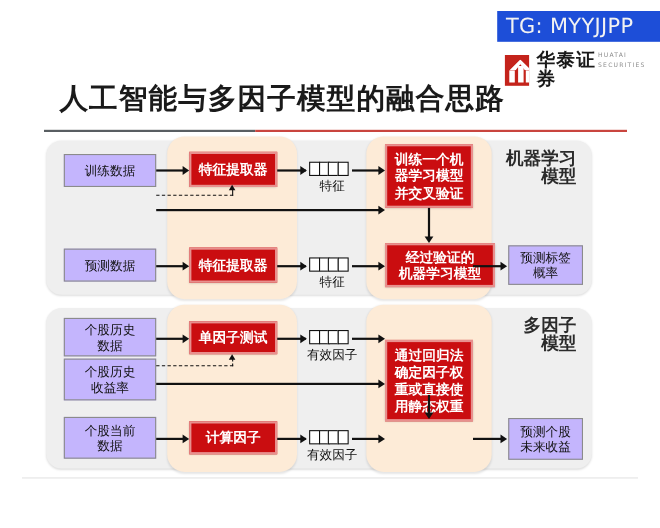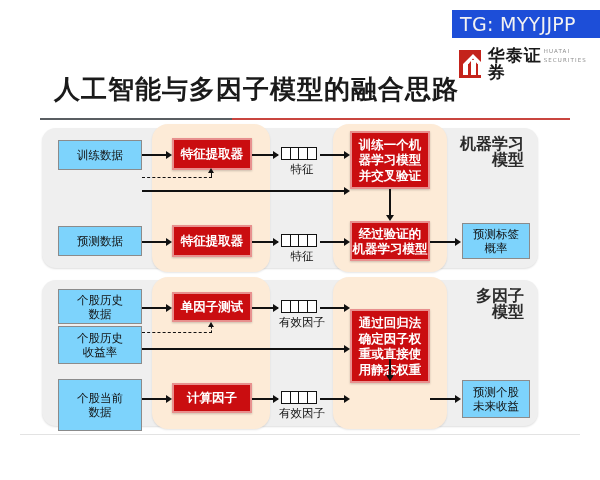--- a/index.html
+++ b/index.html
@@ -65,21 +65,21 @@
     position: absolute; background: #fdebd7; border-radius: 16px;
     box-shadow: 0 1px 2px rgba(0,0,0,.10);
   }
   .col.c-left  { left: 152px; width: 118px; }
   .col.c-right { left: 333px; width: 114px; }
   .col.top { top: 2px;   height: 148px; }
   .col.bot { top: 155px; height: 152px; }
 
   
   .wbox {
-    position: absolute; background: #7dd3fc;
+    position: absolute; background: #c4b5fd;
     border: 1.4px solid #8b8b8b;
     font-size: 11.5px; color: #111;
     display: flex; align-items: center; justify-content: center;
     text-align: center; line-height: 14px; white-space: pre-line;
   }
   
   .rbox {
     position: absolute; background: #ca0d10;
     border: 2px solid #e8908e;
     color: #ffffff; font-weight: bold;
@@ -205,21 +205,21 @@
     <div class="cells" style="left:281px; top:112px;">
       <span class="cell"></span>
         <span class="cell"></span>
         <span class="cell"></span>
         <span class="cell"></span>
     </div>
     <div class="cells-label" style="left:281px; top:127px; width:42px;">特征</div>
 
     <div class="ln h" style="left:320px; top:119px; width:27px;"></div>
     <div class="arw r" style="left:344px; top:115.5px;"></div>
-    <div class="rbox" style="left:350px; top:99px; width:80px; height:40px;">经过验证的
+    <div class="rbox" style="left:350px; top:99px; width:100px; height:40px;">经过验证的
 机器学习模型</div>
 
     <div class="ln h" style="left:430px; top:119px; width:28px;"></div>
     <div class="arw r" style="left:455px; top:115.5px;"></div>
     <div class="wbox" style="left:462px; top:101px; width:68px; height:36px;">预测标签
 概率</div>
 
     <div class="wbox" style="left:58px; top:167px; width:84px; height:35px;">个股历史
 数据</div>
     <div class="ln h" style="left:142px; top:185px; width:26px;"></div>
@@ -248,21 +248,21 @@
     <div class="dln" style="left:142px; top:210px; width:70px;"></div>
     <div class="dvl" style="left:211px; top:204px; height:7px;"></div>
     <div class="arw u" style="left:208px; top:200px;"></div>
 
     <div class="ln h" style="left:142px; top:226px; width:205px;"></div>
     <div class="arw r" style="left:344px; top:222.5px;"></div>
 
     <div class="ln v" style="left:389px; top:237px; height:18px;"></div>
     <div class="arw d" style="left:386px; top:253px;"></div>
 
-    <div class="wbox" style="left:58px; top:257px; width:84px; height:52px;">个股当前
+    <div class="wbox" style="left:58px; top:257px; width:84px; height:38px;">个股当前
 数据</div>
     <div class="ln h" style="left:142px; top:276px; width:26px;"></div>
     <div class="arw r" style="left:166px; top:272.5px;"></div>
     <div class="rbox" style="left:172px; top:261px; width:80px; height:30px;">计算因子</div>
     <div class="ln h" style="left:252px; top:276px; width:26px;"></div>
     <div class="arw r" style="left:273px; top:272.5px;"></div>
 
     <div class="cells" style="left:281px; top:269px;">
       <span class="cell"></span>
         <span class="cell"></span>

